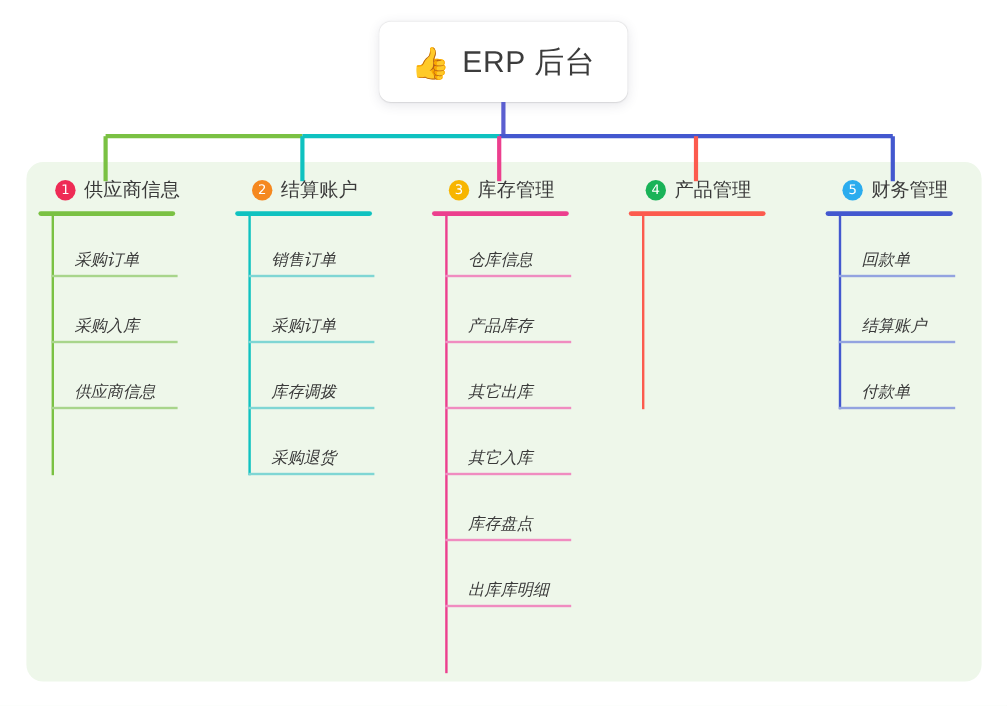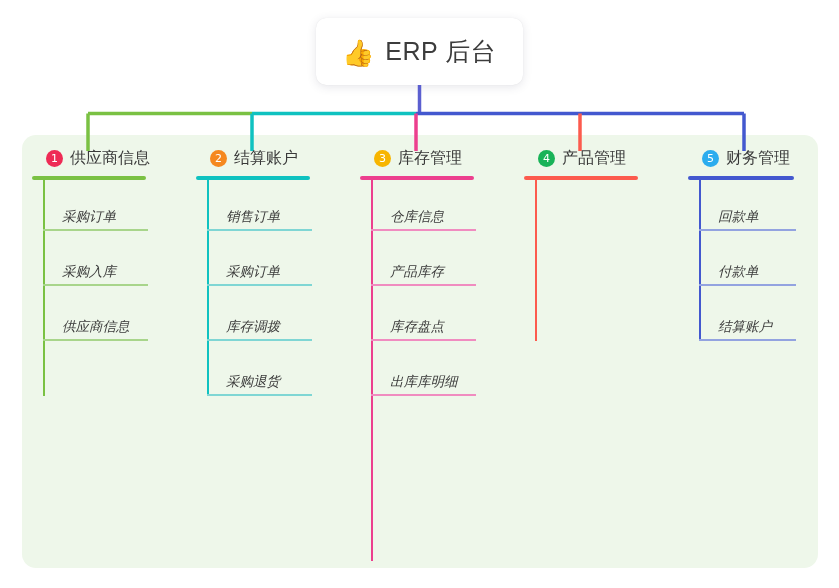--- a/index.html
+++ b/index.html
@@ -216,20 +216,28 @@
           <div class="spine" style="background: rgb(236, 63, 142); height: 381px;"></div>
           <div class="item">
             <div class="item-label">仓库信息</div>
             <div class="item-underline" style="background: rgb(240, 140, 192); width: 105px;"></div>
           </div>
           <div class="item">
             <div class="item-label">产品库存</div>
             <div class="item-underline" style="background: rgb(240, 140, 192); width: 105px;"></div>
           </div>
           <div class="item">
+            <div class="item-label">其它出库</div>
+            <div class="item-underline" style="background: rgb(240, 140, 192); width: 105px;"></div>
+          </div>
+          <div class="item">
+            <div class="item-label">其它入库</div>
+            <div class="item-underline" style="background: rgb(240, 140, 192); width: 105px;"></div>
+          </div>
+          <div class="item">
             <div class="item-label">库存盘点</div>
             <div class="item-underline" style="background: rgb(240, 140, 192); width: 105px;"></div>
           </div>
           <div class="item">
             <div class="item-label">出库库明细</div>
             <div class="item-underline" style="background: rgb(240, 140, 192); width: 105px;"></div>
           </div>
         </div>
       </div>
       <div class="column" style="left: 524px; width: 148px;">
@@ -248,24 +256,24 @@
           <span class="col-title">财务管理</span>
         </div>
         <div class="col-rule" style="background: rgb(67, 88, 207); width: 106px; margin-left: 0px;"></div>
         <div class="items">
           <div class="spine" style="background: rgb(67, 88, 207); height: 161px;"></div>
           <div class="item">
             <div class="item-label">回款单</div>
             <div class="item-underline" style="background: rgb(147, 163, 224); width: 97px;"></div>
           </div>
           <div class="item">
+            <div class="item-label">结算账户</div>
+            <div class="item-underline" style="background: rgb(147, 163, 224); width: 97px;"></div>
+          </div>
+          <div class="item">
             <div class="item-label">付款单</div>
             <div class="item-underline" style="background: rgb(147, 163, 224); width: 97px;"></div>
           </div>
-          <div class="item">
-            <div class="item-label">结算账户</div>
-            <div class="item-underline" style="background: rgb(147, 163, 224); width: 97px;"></div>
-          </div>
         </div>
       </div>
     </div>
 
 </div>
 
 </body></html>

